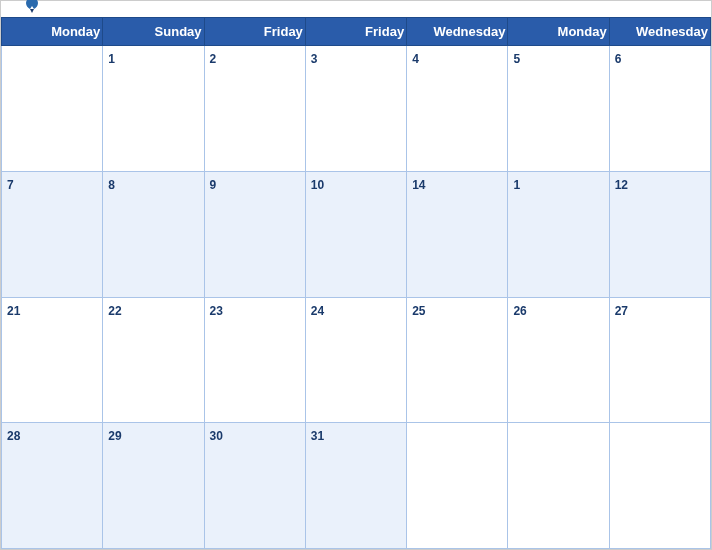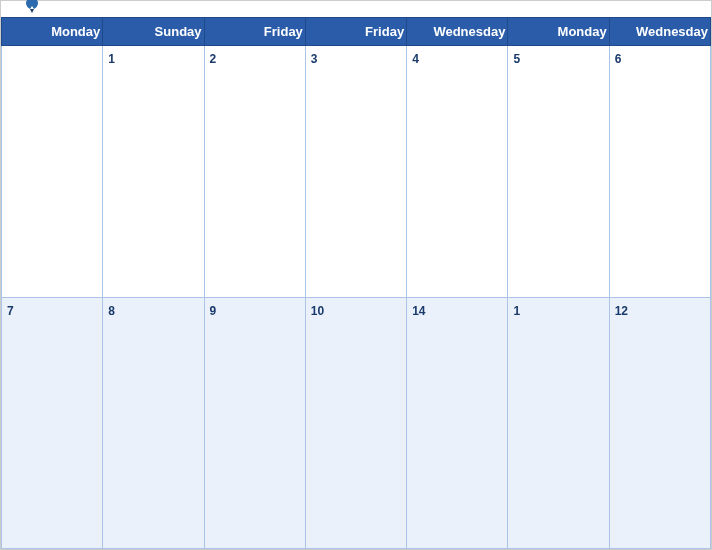--- a/index.html
+++ b/index.html
@@ -147,15 +147,33 @@
         </tr>
         <tr>
           <td><span class="day-number">7</span></td>
           <td><span class="day-number">8</span></td>
           <td><span class="day-number">9</span></td>
           <td><span class="day-number">10</span></td>
           <td><span class="day-number">14</span></td>
           <td><span class="day-number">1</span></td>
           <td><span class="day-number">12</span></td>
         </tr>
+        <tr>
+          <td><span class="day-number">21</span></td>
+          <td><span class="day-number">22</span></td>
+          <td><span class="day-number">23</span></td>
+          <td><span class="day-number">24</span></td>
+          <td><span class="day-number">25</span></td>
+          <td><span class="day-number">26</span></td>
+          <td><span class="day-number">27</span></td>
+        </tr>
+        <tr>
+          <td><span class="day-number">28</span></td>
+          <td><span class="day-number">29</span></td>
+          <td><span class="day-number">30</span></td>
+          <td><span class="day-number">31</span></td>
+          <td class="empty-cell"></td>
+          <td class="empty-cell"></td>
+          <td class="empty-cell"></td>
+        </tr>
       </tbody>
   </table>
 </div>
 
 </body></html>

